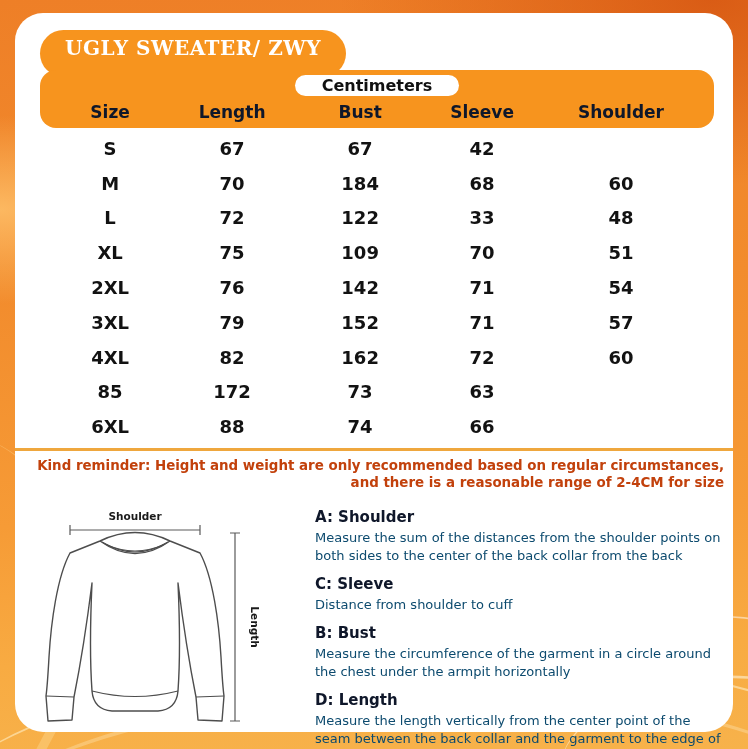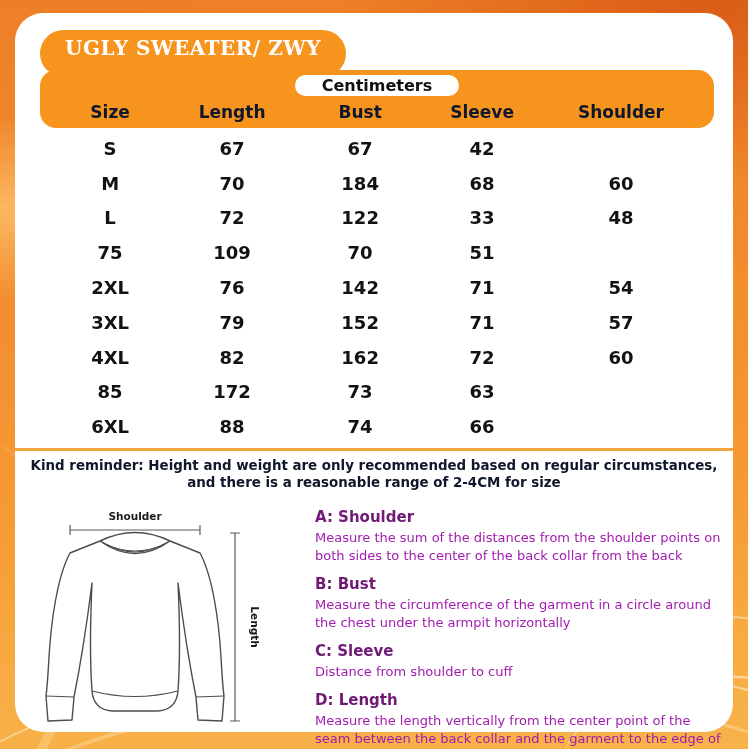--- a/index.html
+++ b/index.html
@@ -58,29 +58,29 @@
   .trow {
     flex:1; display:grid; grid-template-columns:20.8% 15.4% 22.6% 13.6% 27.6%;
     align-items:center;
   }
   .trow .td { text-align:center; font-size:18px; font-weight:bold; color:#121212; }
 
   .divider { position:absolute; left:0; top:435px; width:100%; height:3px; background:var(--divider); }
 
   .reminder {
     position:absolute; left:9px; top:444px; width:700px;
-    text-align:center; font-size:13.4px; font-weight:bold; color:#0f172a; line-height:1.3;
+    text-align:right; font-size:13.4px; font-weight:bold; color:#c2410c; line-height:1.3;
   }
 
   .figure { position:absolute; left:23px; top:492px; width:236px; height:226px; }
 
   .guide { position:absolute; left:300px; top:495px; width:412px; }
   .guide-section { margin-bottom:10px; }
-  .guide-title { font-size:15px; font-weight:bold; color:#701a75; margin-bottom:3px; }
-  .guide-body { font-size:13px; color:#a21caf; line-height:1.38; }
+  .guide-title { font-size:15px; font-weight:bold; color:#0f172a; margin-bottom:3px; }
+  .guide-body { font-size:13px; color:#0c4a6e; line-height:1.38; }
 
   :root { --accent:#F7941E; --divider:#EFA73E; }
 </style>
 </head>
 <body>
 
 <div class="streak s1"></div>
 <div class="streak s2"></div>
 <div class="streak s3"></div>
 <div class="streak s4"></div>
@@ -118,20 +118,21 @@
         <div class="td">60</div>
       </div>
       <div class="trow">
         <div class="td">L</div>
         <div class="td">72</div>
         <div class="td">122</div>
         <div class="td">33</div>
         <div class="td">48</div>
       </div>
       <div class="trow">
+        <div class="td">XL</div>
         <div class="td">75</div>
         <div class="td">109</div>
         <div class="td">70</div>
         <div class="td">51</div>
       </div>
       <div class="trow">
         <div class="td">2XL</div>
         <div class="td">76</div>
         <div class="td">142</div>
         <div class="td">71</div>
@@ -208,26 +209,26 @@
       <text x="213" y="122" text-anchor="middle" font-size="10.5" font-weight="bold" fill="#1a1a1a" transform="rotate(90 213 122)">Length</text>
     </svg>
   </div>
 
   <div class="guide">
       <div class="guide-section">
         <div class="guide-title">A: Shoulder</div>
         <div class="guide-body">Measure the sum of the distances from the shoulder points on both sides to the center of the back collar from the back</div>
       </div>
       <div class="guide-section">
+        <div class="guide-title">C: Sleeve</div>
+        <div class="guide-body">Distance from shoulder to cuff</div>
+      </div>
+      <div class="guide-section">
         <div class="guide-title">B: Bust</div>
         <div class="guide-body">Measure the circumference of the garment in a circle around the chest under the armpit horizontally</div>
       </div>
       <div class="guide-section">
-        <div class="guide-title">C: Sleeve</div>
-        <div class="guide-body">Distance from shoulder to cuff</div>
-      </div>
-      <div class="guide-section">
         <div class="guide-title">D: Length</div>
         <div class="guide-body">Measure the length vertically from the center point of the seam between the back collar and the garment to the edge of the hem</div>
       </div>
     </div>
 
 </div>
 
 </body></html>

